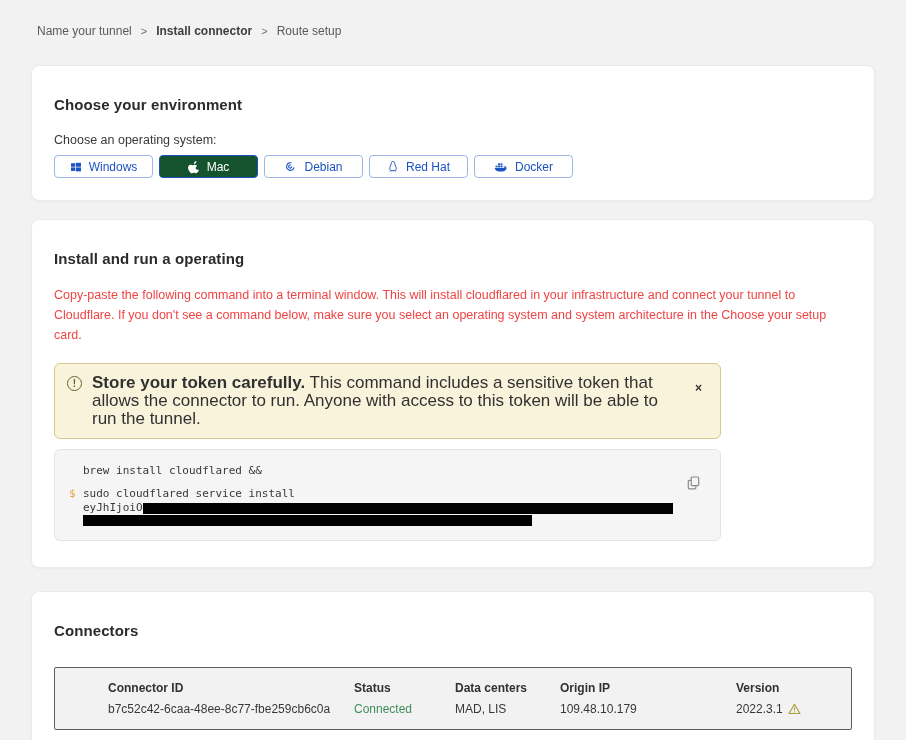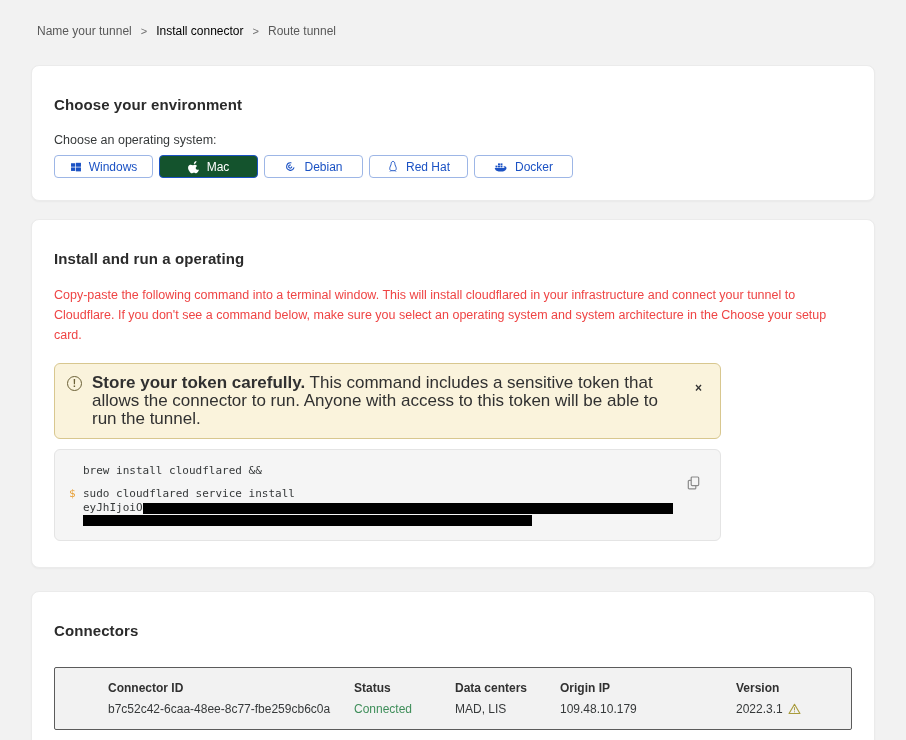--- a/index.html
+++ b/index.html
@@ -13,21 +13,21 @@
   
   .breadcrumb {
     padding: 24px 0 0 37px;
     font-size: 12px;
     color: #595959;
     display: flex;
     align-items: center;
     gap: 9px;
   }
   .breadcrumb .crumb { cursor: default; }
-  .breadcrumb .crumb.active { font-weight: 400; color: #000000; }
+  .breadcrumb .crumb.active { font-weight: 700; color: #404040; }
   .breadcrumb .sep { color: #6e6e6e; font-size: 11px; }
 
   
   .card {
     margin: 0 0 0 31px;
     width: 844px;
     background: #ffffff;
     border: 1px solid #ebebeb;
     border-radius: 8px;
     box-shadow: 0 1px 2px rgba(0,0,0,0.04);
@@ -167,21 +167,21 @@
   .version-cell svg { display: block; margin-top: -1px; }
 </style>
 </head>
 <body>
 
 <nav class="breadcrumb">
   <span class="crumb">Name your tunnel</span>
   <span class="sep">&gt;</span>
   <span class="crumb active">Install connector</span>
   <span class="sep">&gt;</span>
-  <span class="crumb">Route tunnel</span>
+  <span class="crumb">Route setup</span>
 </nav>
 
 <section class="card" id="env-card">
   <h2 class="card-title">Choose your environment</h2>
   <div class="os-label">Choose an operating system:</div>
   <div class="os-row">
 
     <button class="os-btn">
       <span>
         <svg width="12" height="12" viewBox="0 0 14 14">

